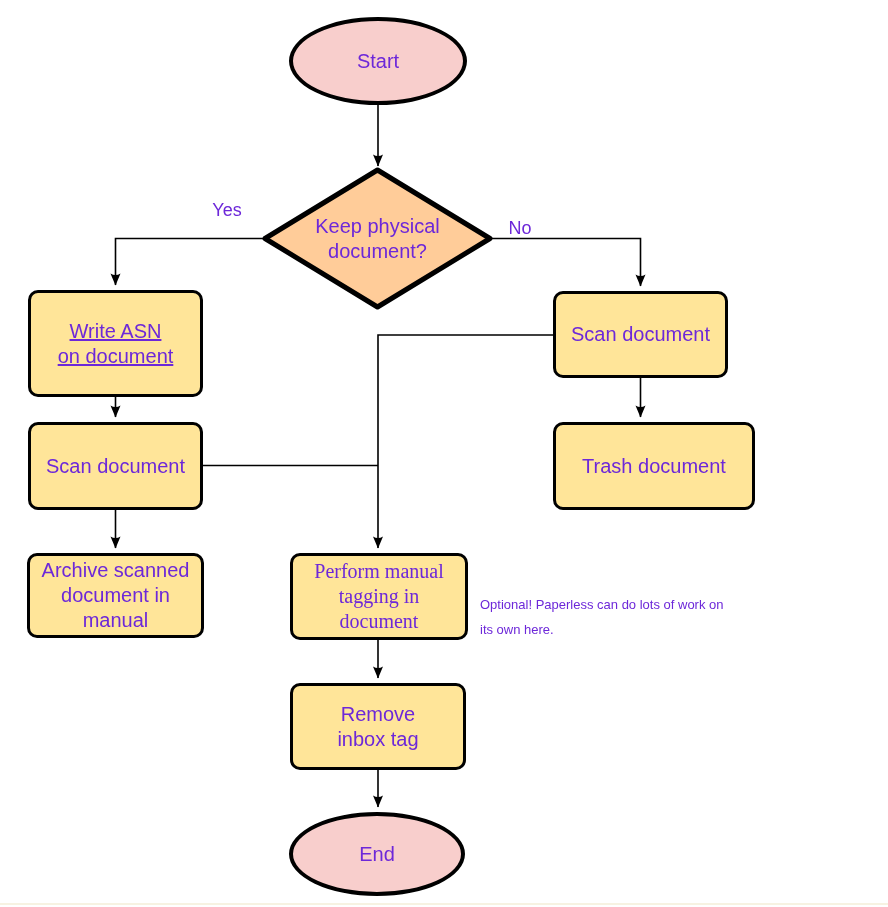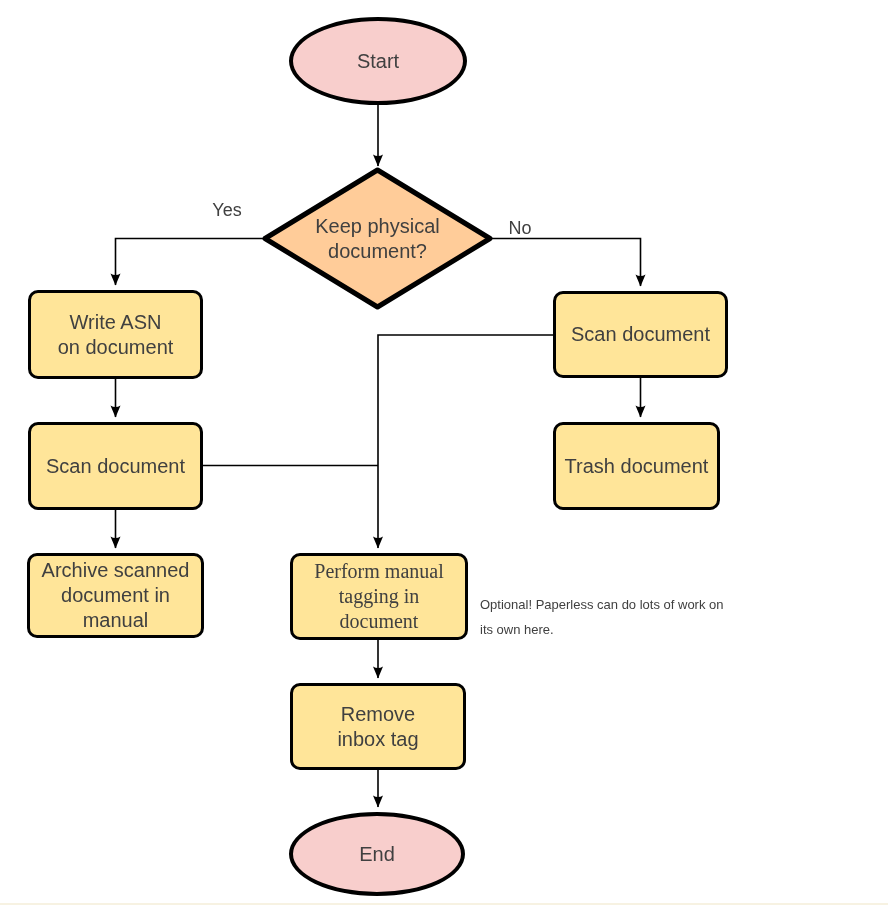--- a/index.html
+++ b/index.html
@@ -1,18 +1,18 @@
 <!DOCTYPE html>
 <html><head>
 <meta charset="utf-8">
 <style>
   html,body{margin:0;padding:0;background:#ffffff;}
   #canvas{
     position:relative;width:888px;height:907px;background:#ffffff;overflow:hidden;
-    font-family:"Liberation Sans", sans-serif;color:#404040;
+    font-family:"Liberation Sans", sans-serif;color:#6d28d9;
   }
   svg.edges{position:absolute;left:0;top:0;width:888px;height:907px;pointer-events:none;}
   .node{position:absolute;display:flex;align-items:center;justify-content:center;
         text-align:center;box-sizing:border-box;font-size:20px;line-height:25px;}
   .ellipse{background:#F8CECC;border:4px solid #000;border-radius:50%;}
   .box{background:#FFE599;border:3.5px solid #000;border-radius:10px;}
   .diamond-wrap{position:absolute;}
   .diamond-wrap svg{display:block;}
   .diamond-text{position:absolute;left:0;top:0;width:100%;height:100%;
         display:flex;flex-direction:column;align-items:center;justify-content:center;
@@ -55,21 +55,21 @@
     </svg>
     <div class="diamond-text">
       <div>Keep physical</div>
       <div>document?</div>
     </div>
   </div>
 
   <div class="edge-label" style="left:205px;top:200px;width:44px;">Yes</div>
   <div class="edge-label" style="left:502px;top:218px;width:36px;">No</div>
 
-  <div class="node box" style="left:28px;top:290px;width:175px;height:89px;">
+  <div class="node box" style="left:28px;top:290px;width:175px;height:107px;text-decoration:underline;">
     <div class="lines">
       <div>Write ASN</div>
       <div>on document</div>
     </div>
   </div>
 
   <div class="node box" style="left:28px;top:422px;width:175px;height:88px;">
     <div class="lines">
       <div>Scan document</div>
     </div>
@@ -82,21 +82,21 @@
       <div>manual</div>
     </div>
   </div>
 
   <div class="node box" style="left:553px;top:291px;width:175px;height:87px;">
     <div class="lines">
       <div>Scan document</div>
     </div>
   </div>
 
-  <div class="node box" style="left:553px;top:422px;width:167px;height:88px;">
+  <div class="node box" style="left:553px;top:422px;width:202px;height:88px;">
     <div class="lines">
       <div>Trash document</div>
     </div>
   </div>
 
   <div class="node box" style="left:290px;top:553px;width:178px;height:87px;font-family:Liberation Serif, serif;">
     <div class="lines">
       <div>Perform manual</div>
       <div>tagging in</div>
       <div>document</div>

